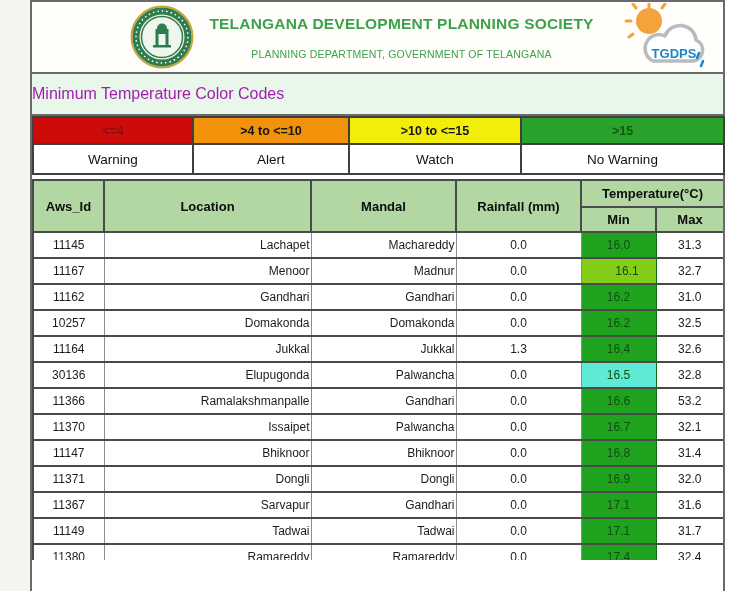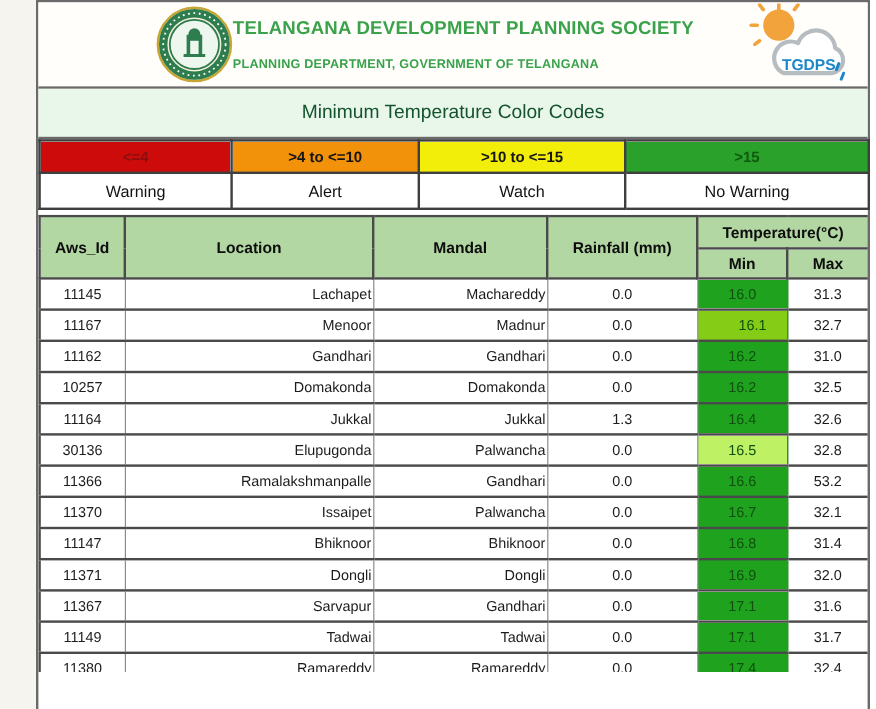--- a/index.html
+++ b/index.html
@@ -15,35 +15,35 @@
     border-left:2px solid #6a6a6a; border-right:2px solid #6a6a6a; border-top:2px solid #6a6a6a;
     background:#ffffff; box-sizing:content-box;
   }
 
   
   .logo-bar {
     height:70px; border-bottom:2px solid #6a6a6a; background:#fffefb;
     display:flex; align-items:center;
   }
   .emblem { margin-left:98px; width:64px; height:64px; flex:0 0 auto; }
-  .titles { flex:1 1 auto; text-align:left; padding-right:10px; }
+  .titles { flex:1 1 auto; text-align:center; padding-right:10px; }
   .org-title { color:#3aa24b; font-weight:bold; font-size:15.5px; letter-spacing:.2px; }
-  .org-subtitle { color:#3aa24b; font-weight:bold; font-size:10.5px; margin-top:15px; letter-spacing:.2px; }
+  .org-subtitle { color:#3aa24b; font-weight:normal; font-size:10.5px; margin-top:15px; letter-spacing:.2px; }
   .tgdps { width:100px; height:68px; flex:0 0 auto; margin-right:4px; }
 
   
   .stations-bar {
     height:34px; border-bottom:2px solid #6a6a6a; background:#ebe9db;
     display:flex; align-items:center; justify-content:center;
     color:#00607c; font-weight:bold; font-size:12.5px;
   }
   .codes-bar {
     height:40px; border-bottom:2px solid #6a6a6a; background:#e9f7eb;
-    display:flex; align-items:center; justify-content:center;
-    color:#14532d; font-size:16px;
+    display:flex; align-items:center; 
+    color:#a21caf; font-size:16px;
   }
 
   
   table.legend { border-collapse:collapse; width:691px; table-layout:fixed; }
   table.legend td {
     border:2px solid #3f3f3f; text-align:center; overflow:hidden; white-space:nowrap;
   }
   td.range { height:23px; font-weight:bold; font-size:12.5px; }
   td.status { height:26px; font-size:13.5px; color:#111; background:#ffffff; }
 
@@ -201,21 +201,21 @@
             <td class="col-mandal">Jukkal</td>
             <td class="col-rainfall">1.3</td>
             <td class="col-min" style="background-color: rgb(31, 163, 31);">16.4</td>
             <td class="col-max">32.6</td>
           </tr>
           <tr>
             <td class="col-aws_id">30136</td>
             <td class="col-location">Elupugonda</td>
             <td class="col-mandal">Palwancha</td>
             <td class="col-rainfall">0.0</td>
-            <td class="col-min" style="background-color: #bef264;">16.5</td>
+            <td class="col-min" style="background-color: #5eead4;">16.5</td>
             <td class="col-max">32.8</td>
           </tr>
           <tr>
             <td class="col-aws_id">11366</td>
             <td class="col-location">Ramalakshmanpalle</td>
             <td class="col-mandal">Gandhari</td>
             <td class="col-rainfall">0.0</td>
             <td class="col-min" style="background-color: rgb(31, 163, 31);">16.6</td>
             <td class="col-max">53.2</td>
           </tr>

